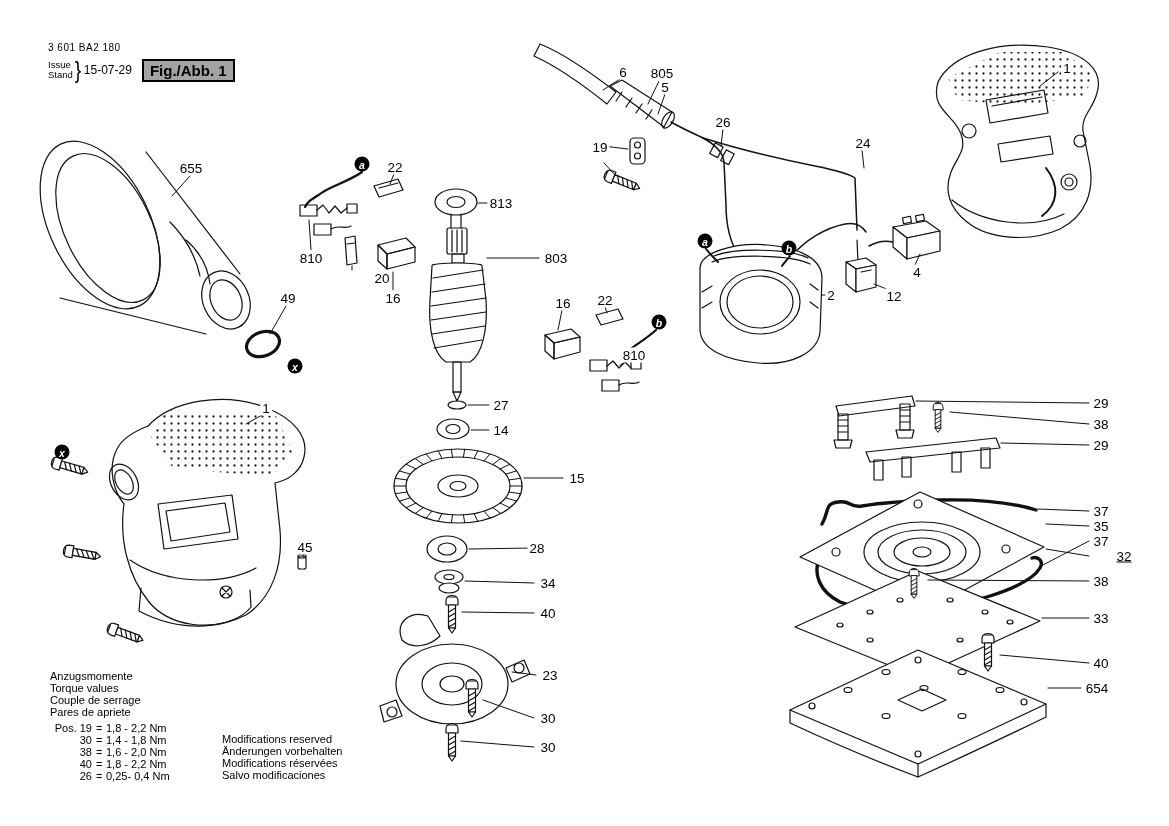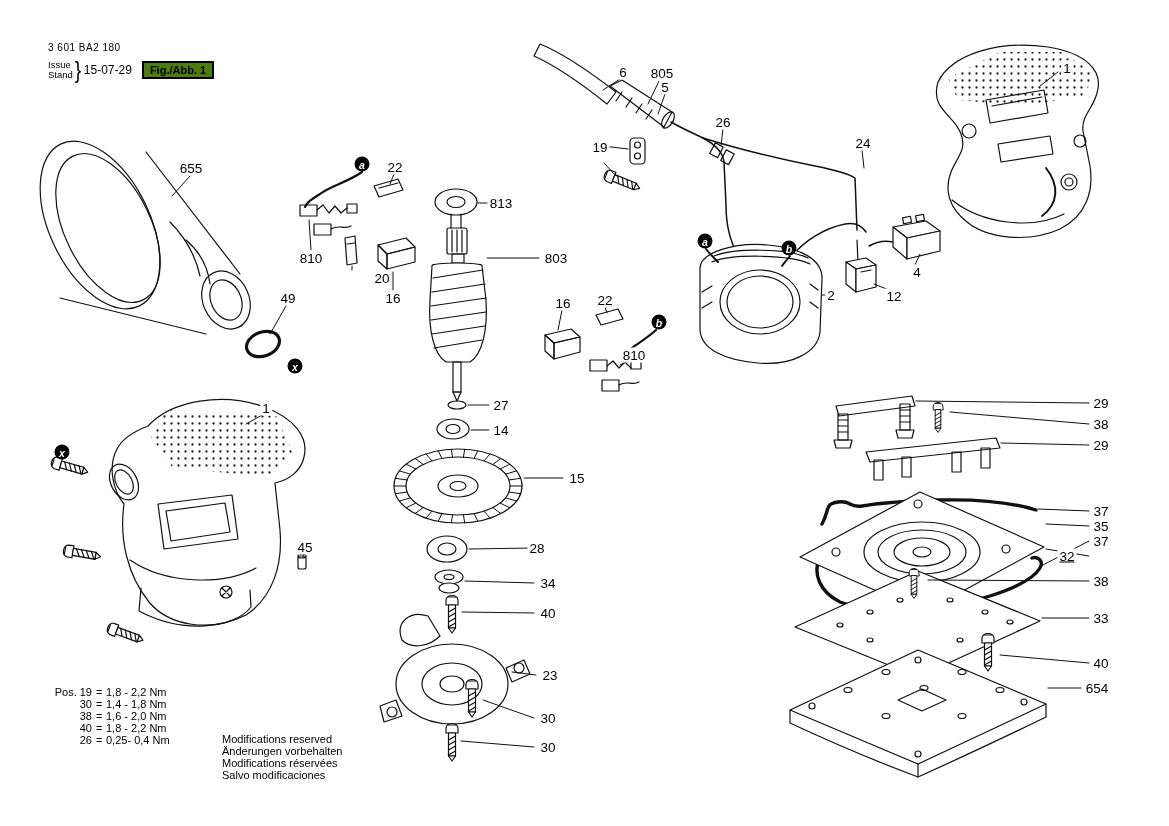--- a/index.html
+++ b/index.html
@@ -6,26 +6,26 @@
   .canvas{position:relative;width:1169px;height:826px;background:#fff;overflow:hidden;
           font-family:"Liberation Sans",sans-serif;color:#000;}
   .art{position:absolute;left:0;top:0;}
   
   .hdr{position:absolute;left:48px;top:42px;}
   .pn{font-size:10px;letter-spacing:.5px;}
   .issue-row{display:flex;align-items:center;margin-top:3px;}
   .issue-labels{display:flex;flex-direction:column;font-size:9.5px;line-height:10px;}
   .brace{font-size:24px;font-weight:300;margin:0 2px 0 1px;transform:scaleX(.8);}
   .date{font-size:12px;margin-right:10px;}
-  .figbox{font-size:11px;font-weight:bold;border:2.5px solid #000;padding:1px 6px;background:#4d7c0f;}
+  .figbox{font-size:15px;font-weight:bold;border:2.5px solid #000;padding:1px 6px;background:#a3a3a3;}
   
   .torque{position:absolute;left:50px;top:670px;font-size:11px;line-height:12px;}
   .trow{display:grid;grid-template-columns:46px 10px auto;}
   .trow .pos{text-align:right;padding-right:4px;white-space:pre;}
-  #torque-rows{margin-top:16px;}
+  #torque-rows{margin-top:4px;}
   
   .notices{position:absolute;left:222px;top:733px;font-size:11px;line-height:12px;}
   
   .callout{position:absolute;transform:translate(-50%,-50%);font-size:13.5px;
            background:#fff;padding:0 2px;white-space:nowrap;}
   .marker{position:absolute;transform:translate(-50%,-50%);width:15px;height:15px;
           border-radius:50%;background:#000;color:#fff;font-size:10.5px;font-weight:bold;
           font-style:italic;display:flex;align-items:center;justify-content:center;}
 </style>
 </head>
@@ -351,20 +351,26 @@
         <span>Issue</span>
         <span>Stand</span>
       </div>
       <span class="brace">}</span>
       <span class="date">15-07-29</span>
       <span class="figbox">Fig./Abb. 1</span>
     </div>
   </div>
 
   <div class="torque">
+    <div id="torque-titles">
+        <div>Anzugsmomente</div>
+        <div>Torque values</div>
+        <div>Couple de serrage</div>
+        <div>Pares de apriete</div>
+      </div>
     <div id="torque-rows">
         <div class="trow">
           <span class="pos">Pos. 19</span>
           <span>=</span>
           <span>1,8 -  2,2 Nm</span>
         </div>
         <div class="trow">
           <span class="pos">30</span>
           <span>=</span>
           <span>1,4 -  1,8 Nm</span>
@@ -427,21 +433,21 @@
       <span class="callout" style="left: 831px; top: 295px;">2</span>
       <span class="callout" style="left: 917px; top: 272px;">4</span>
       <span class="callout" style="left: 894px; top: 296px;">12</span>
       <span class="callout" style="left: 1067px; top: 68px;">1</span>
       <span class="callout" style="left: 1101px; top: 403px;">29</span>
       <span class="callout" style="left: 1101px; top: 424px;">38</span>
       <span class="callout" style="left: 1101px; top: 445px;">29</span>
       <span class="callout" style="left: 1101px; top: 511px;">37</span>
       <span class="callout" style="left: 1101px; top: 526px;">35</span>
       <span class="callout" style="left: 1101px; top: 541px;">37</span>
-      <span class="callout" style="left: 1067px; top: 556px; text-decoration: underline;">32</span>
+      <span class="callout" style="left: 1124px; top: 556px; text-decoration: underline;">32</span>
       <span class="callout" style="left: 1101px; top: 581px;">38</span>
       <span class="callout" style="left: 1101px; top: 618px;">33</span>
       <span class="callout" style="left: 1101px; top: 663px;">40</span>
       <span class="callout" style="left: 1097px; top: 688px;">654</span>
       <span class="marker" style="left: 362px; top: 164px;">a</span>
       <span class="marker" style="left: 659px; top: 322px;">b</span>
       <span class="marker" style="left: 295px; top: 366px;">x</span>
       <span class="marker" style="left: 62px; top: 452px;">x</span>
       <span class="marker" style="left: 705px; top: 241px;">a</span>
       <span class="marker" style="left: 789px; top: 248px;">b</span>

